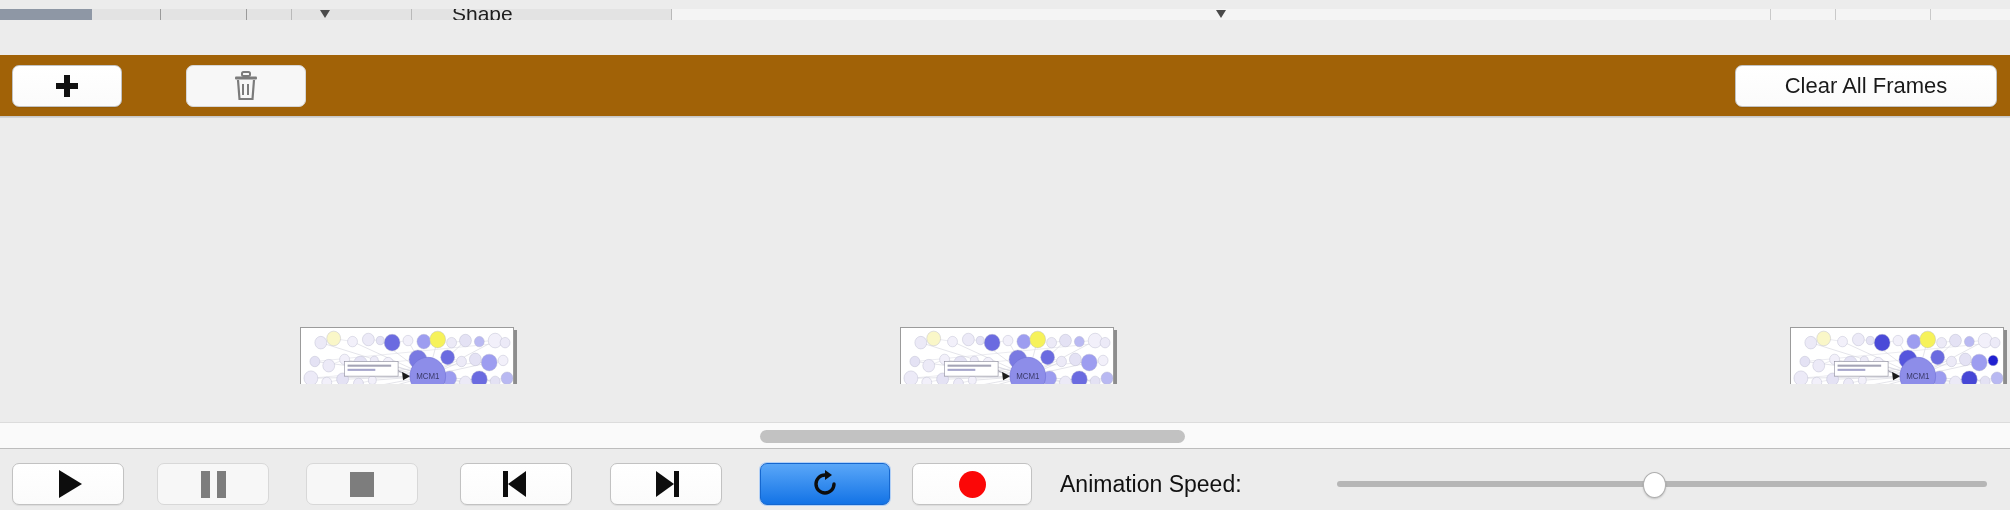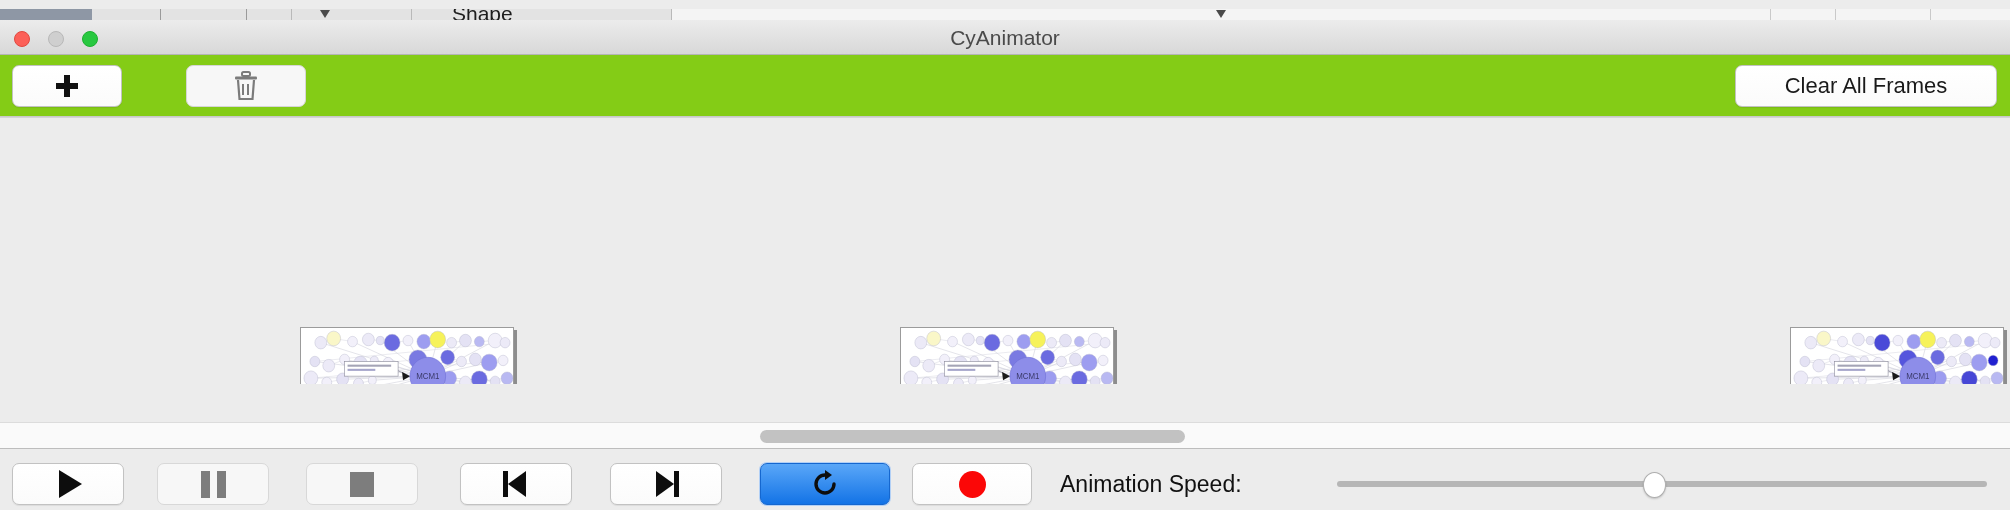--- a/index.html
+++ b/index.html
@@ -85,21 +85,21 @@
     font-size: 21px;
     color: #4a4a4a;
     font-family: "Liberation Sans", sans-serif;
   }
 
   
   .toolbar {
     position: absolute;
     left: 0; top: 46px;
     width: 2010px; height: 62px;
-    background: #84cc16;
+    background: #a16207;
     border-bottom: 1px solid #c9c9c9;
   }
 
   .btn {
     position: absolute;
     border-radius: 7px;
     border: 1px solid #c2c2c2;
     background: linear-gradient(to bottom, #ffffff 0%, #fbfbfb 100%);
     box-shadow: 0 1px 1px rgba(0,0,0,0.08);
     display: flex;
@@ -287,26 +287,20 @@
     <div class="bg-tick" style="left:160px;"></div>
     <div class="bg-tick" style="left:246px;"></div>
     <div class="bg-arrow" style="left:320px;"></div>
     <div class="bg-arrow" style="left:1216px;"></div>
     <div class="bg-shape-text">Shape</div>
     <div class="bg-tick" style="left:1770px;background:#c9c9c9;"></div>
     <div class="bg-tick" style="left:1835px;background:#c9c9c9;"></div>
     <div class="bg-tick" style="left:1930px;background:#c9c9c9;"></div>
   </div>
 
-  <div class="titlebar">
-    <div class="window-title">CyAnimator</div>
-    <div class="traffic traffic-close"></div>
-    <div class="traffic traffic-min"></div>
-    <div class="traffic traffic-max"></div>
-  </div>
 
   <div class="toolbar">
 
     <div class="btn btn-add">
       <span class="plus-icon"></span>
     </div>
 
     <div class="btn btn-dim btn-del">
       <svg width="26" height="30" viewBox="0 0 26 30">
         <rect x="9" y="1" width="8" height="4" rx="1.5" fill="none" stroke="#7b7b7b" stroke-width="2"></rect>

